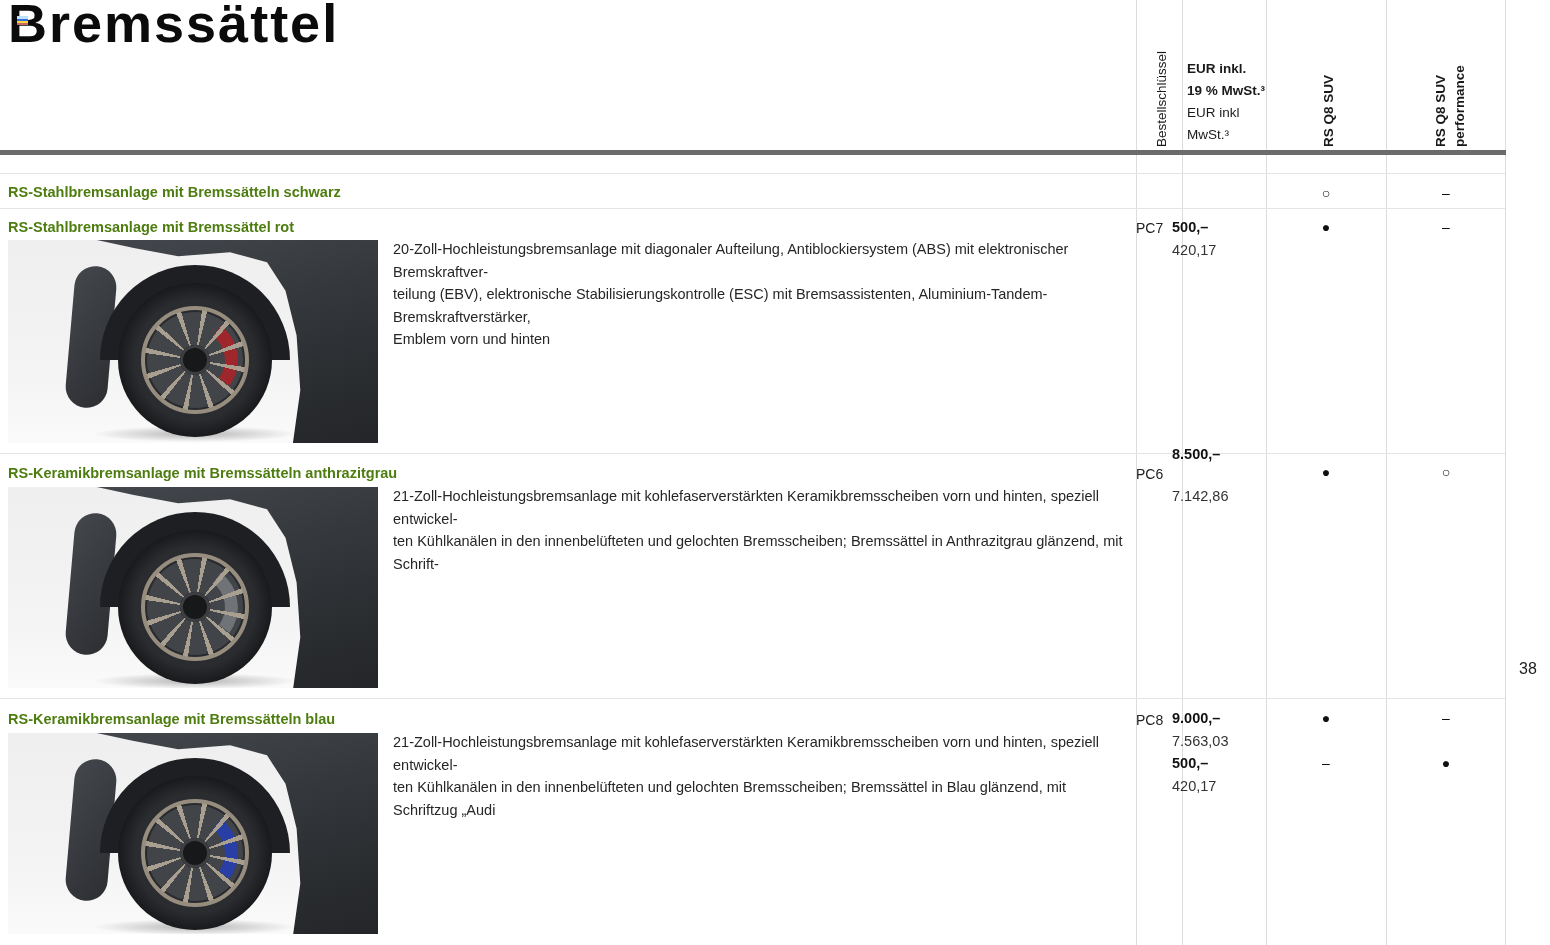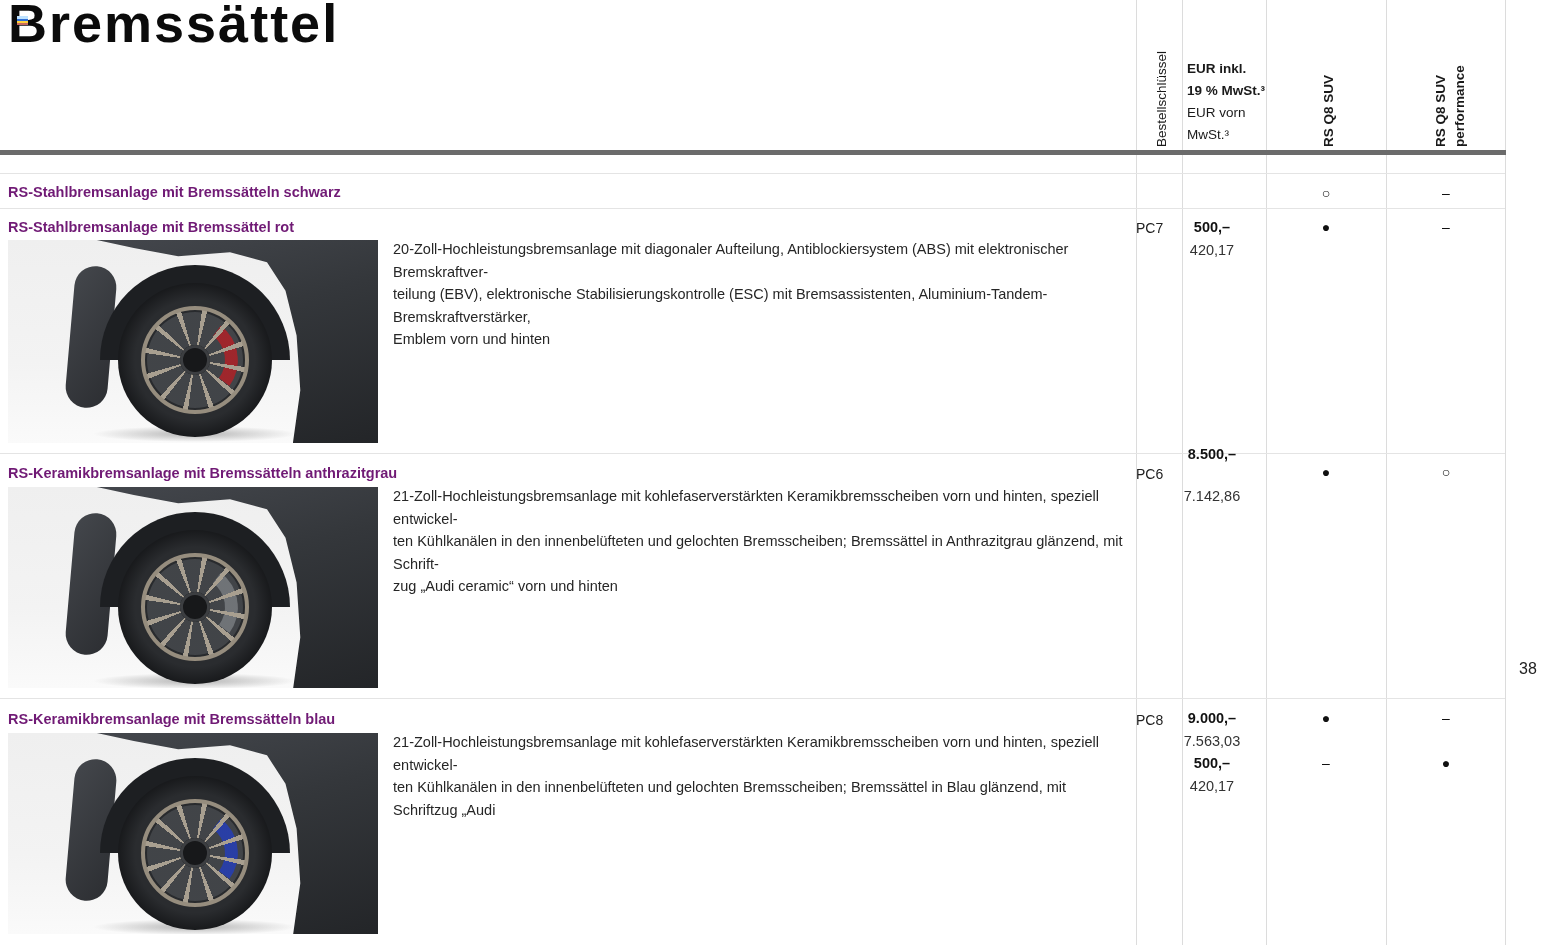--- a/index.html
+++ b/index.html
@@ -14,23 +14,23 @@
   .vline{top:0;width:1px;height:945px;background:#dcdcdc;}
   .hline{left:0;width:1505px;height:1px;background:#e4e4e4;}
   .thickbar{left:0;top:150px;width:1506px;height:5px;background:#6b6b6b;z-index:2;}
 
   .rot{transform:rotate(-90deg);transform-origin:0 0;white-space:nowrap;font-size:13.5px;line-height:19px;}
   .rot.bold{font-weight:700;}
   .price-head{left:1187px;top:58px;font-size:13.5px;line-height:22px;color:#1a1a1a;}
   .price-head .b{font-weight:700;}
 
   
-  .row-title{left:8px;font-size:14.5px;font-weight:700;color:#701a75;}
+  .row-title{left:8px;font-size:14.5px;font-weight:700;color:#4d7c0f;}
   .code{left:1136px;width:46px;text-align:left;font-size:14px;color:#222;}
-  .price{left:1172px;width:80px;text-align:center;font-size:14.5px;}
+  .price{left:1172px;width:80px;text-align:left;font-size:14.5px;}
   .price.gross{font-weight:700;color:#111;}
   .price.net{color:#333;}
   .sym{width:120px;text-align:center;font-size:14px;height:20px;line-height:20px;color:#111;}
   .sym.c3{left:1266px;}
   .sym.c4{left:1386px;}
   .desc{left:393px;width:737px;font-size:14.5px;line-height:22.6px;color:#262626;}
   .page-num{left:1519px;top:660px;font-size:16px;color:#222;}
 
   
   .photo{left:8px;width:370px;overflow:hidden;background:linear-gradient(180deg,#efefef 0%,#f3f3f3 60%,#fafafa 100%);}
@@ -72,21 +72,21 @@
 
   <div class="abs page-title">Bremssättel</div>
   <div class="abs title-artifact"></div>
   <div class="abs thickbar"></div>
 
   <div class="abs rot" style="left:1152px;top:147px;">Bestellschlüssel</div>
 
   <div class="abs price-head">
     <div class="b">EUR inkl.</div>
     <div class="b">19 % MwSt.³</div>
-    <div>EUR vorn</div>
+    <div>EUR inkl</div>
     <div>MwSt.³</div>
   </div>
 
   <div class="abs rot bold" style="left:1319px;top:147px;">RS Q8 SUV</div>
 
   <div class="abs rot bold" style="left:1431px;top:147px;">
     <div>RS Q8 SUV</div>
     <div>performance</div>
   </div>
 
@@ -141,21 +141,20 @@
       <div class="tire"></div>
       <div class="disc"></div>
       <div class="caliper" style="border-right-color: rgb(133, 137, 141);"></div>
       <div class="rim"></div>
       <div class="hub"></div>
     </div>
 
     <div class="abs desc" style="top:485px;">
       <div>21-Zoll-Hochleistungsbremsanlage mit kohlefaserverstärkten Keramikbremsscheiben vorn und hinten, speziell entwickel-</div>
       <div>ten Kühlkanälen in den innenbelüfteten und gelochten Bremsscheiben; Bremssättel in Anthrazitgrau glänzend, mit Schrift-</div>
-      <div>zug „Audi ceramic“ vorn und hinten</div>
     </div>
   </div>
 
   <div>
     <div class="abs row-title" style="top:711px;">RS-Keramikbremsanlage mit Bremssätteln blau</div>
     <div class="abs code" style="top:712px;">PC8</div>
     <div class="abs price gross" style="top:710px;">9.000,–</div>
     <div class="abs price net" style="top:733px;">7.563,03</div>
     <div class="abs price gross" style="top:755px;">500,–</div>
     <div class="abs price net" style="top:778px;">420,17</div>

